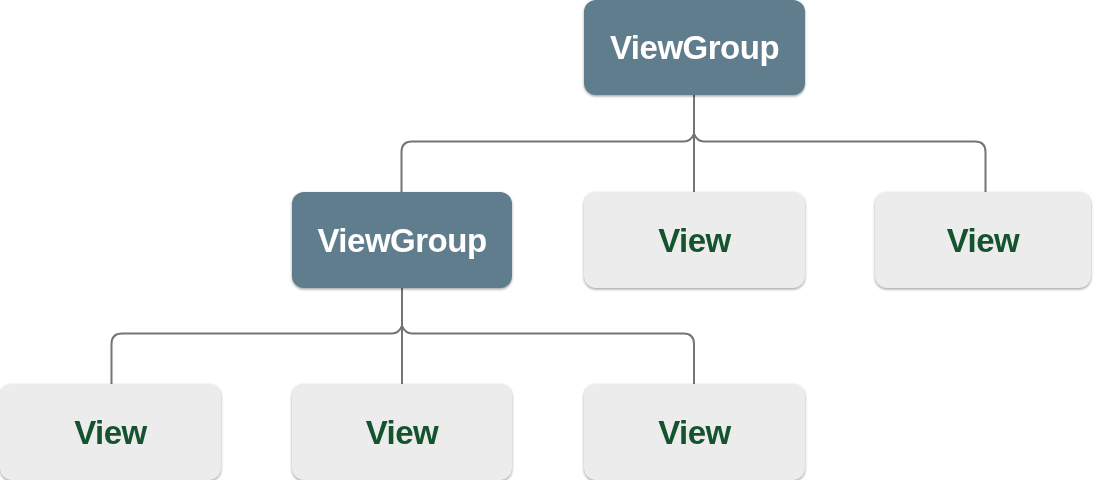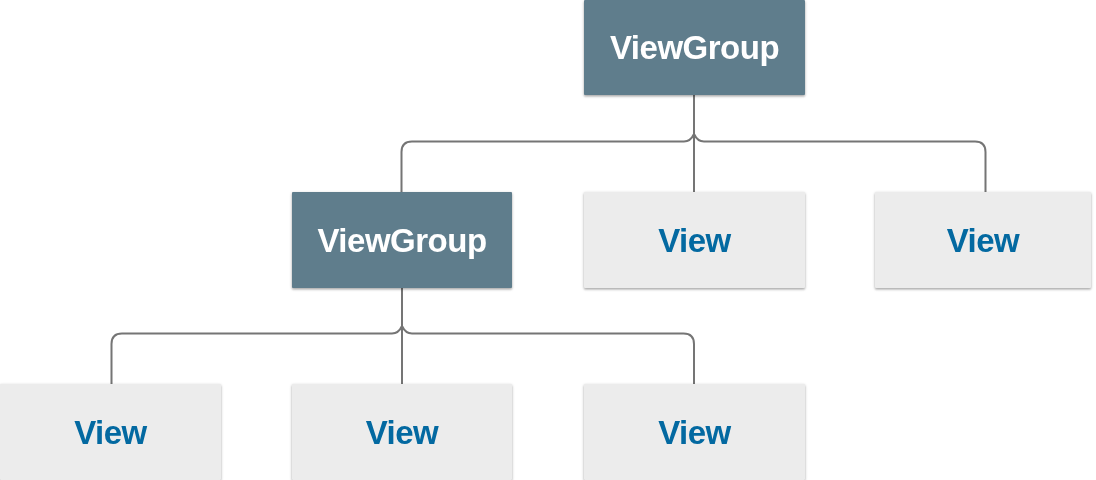--- a/index.html
+++ b/index.html
@@ -20,34 +20,34 @@
     left: 0;
     top: 0;
     z-index: 0;
   }
   .node {
     position: absolute;
     z-index: 1;
     display: flex;
     align-items: center;
     justify-content: center;
-    border-radius: 1px;
+    border-radius: 12px;
     font-weight: 700;
     font-size: 33px;
     letter-spacing: -0.5px;
     line-height: 1;
     box-shadow: 0 1px 3px rgba(0,0,0,0.30), 0 2px 2px rgba(0,0,0,0.10);
   }
   .node--viewgroup {
     background: #5f7d8c;
     color: #ffffff;
   }
   .node--view {
     background: #ececec;
-    color: #0369a1;
+    color: #14532d;
   }
   
   .pos-root   { left: 584px; top: 0;     width: 221px; height: 95px; }
   .pos-c1     { left: 292px; top: 192px; width: 220px; height: 96px; }
   .pos-c2     { left: 584px; top: 192px; width: 221px; height: 96px; }
   .pos-c3     { left: 875px; top: 192px; width: 216px; height: 96px; }
   .pos-g1     { left: 0;     top: 384px; width: 221px; height: 96px; }
   .pos-g2     { left: 292px; top: 384px; width: 220px; height: 96px; }
   .pos-g3     { left: 584px; top: 384px; width: 221px; height: 96px; }
 </style>

